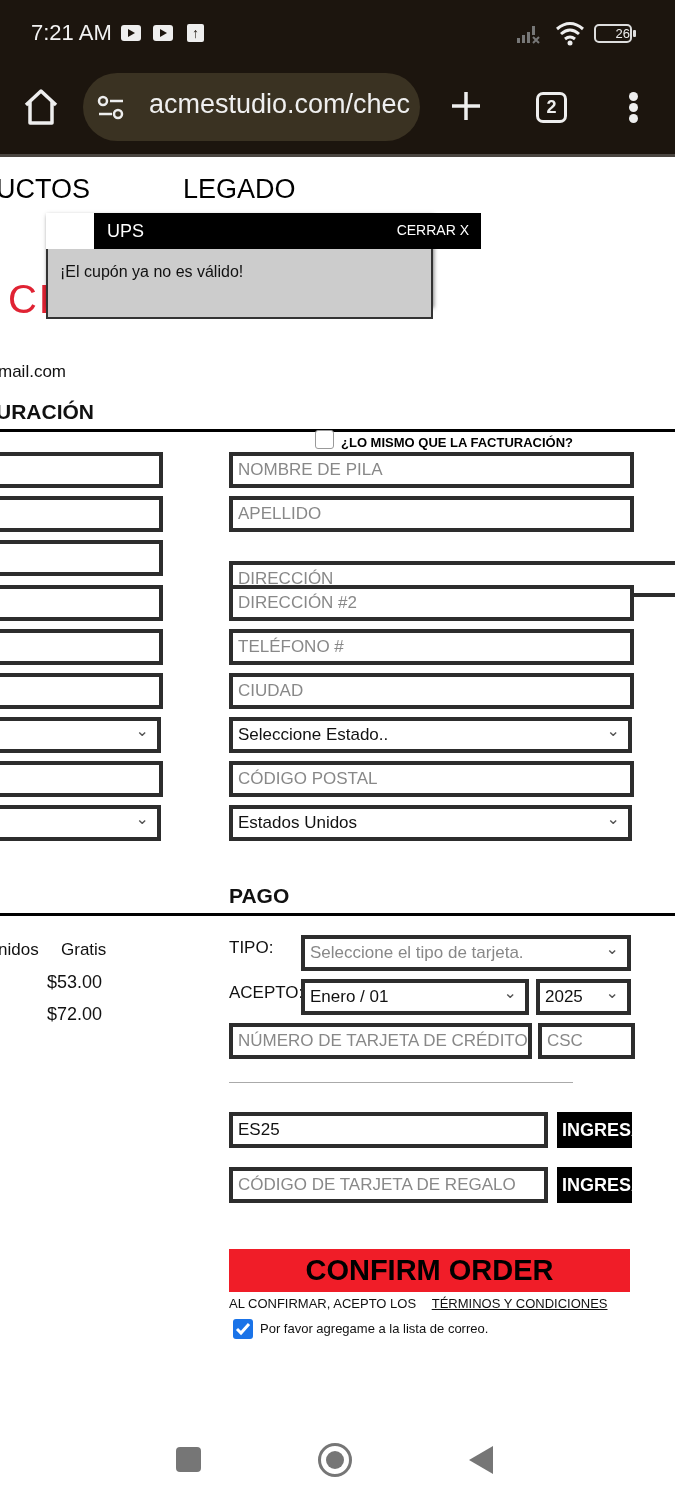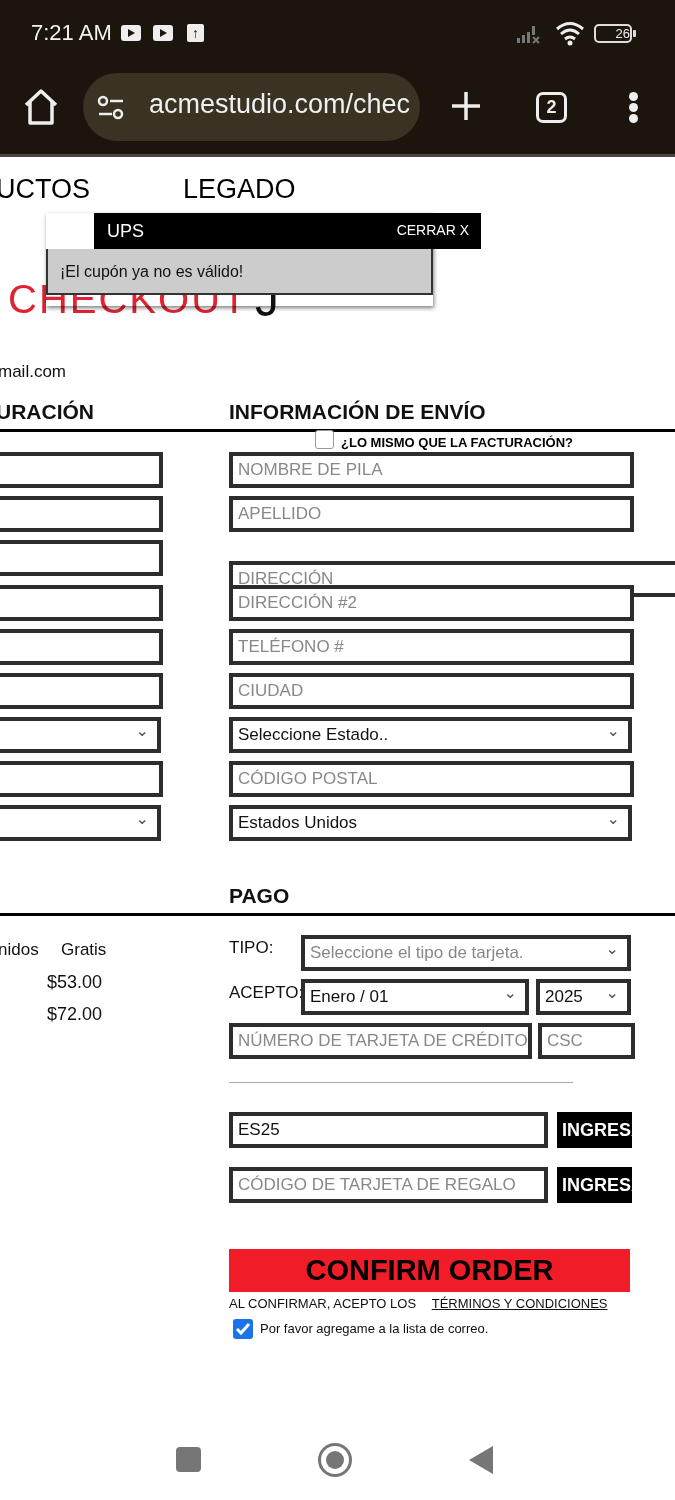--- a/index.html
+++ b/index.html
@@ -43,21 +43,21 @@
     .confirm-btn { position: absolute; left: 229px; top: 1092px; width: 401px; height: 43px; background: #f01d28; color: #000000; font-weight: bold; font-size: 29px; text-align: center; line-height: 43px; }
     .terms { position: absolute; left: 229px; top: 1139px; font-size: 13px; color: #111; }
     .terms a { color: #111; text-decoration: underline; margin-left: 12px; }
     .mail-check { position: absolute; left: 233px; top: 1162px; width: 20px; height: 20px; background: #1a73e8; border-radius: 3px; }
     .mail-label { position: absolute; left: 260px; top: 1164px; font-size: 13px; color: #111; }
 
     .popup { position: absolute; left: 46px; top: 56px; width: 387px; height: 93px; box-shadow: 1px 2px 4px rgba(0,0,0,0.5); }
     .popup-head { position: absolute; left: 0; top: 0; width: 387px; height: 36px; background: #000; margin-left: 48px; }
     .popup-title { position: absolute; left: 13px; top: 8px; color: #fff; font-size: 18px; }
     .popup-close { position: absolute; right: 12px; top: 9px; color: #fff; font-size: 14px; }
-    .popup-body { position: absolute; left: 0; top: 36px; width: 387px; height: 46px; background: #cccccc; border: 2px solid #333; border-top: none; }
+    .popup-body { position: absolute; left: 0; top: 36px; width: 387px; height: 70px; background: #cccccc; border: 2px solid #333; border-top: none; }
     .popup-msg { position: absolute; left: 12px; top: 14px; color: #111; font-size: 16px; }
 
     .navbar { position: absolute; left: 0; top: 1400px; width: 675px; height: 100px; background: #fff; }
     .nav-recents { position: absolute; left: 176px; top: 47px; width: 25px; height: 25px; background: #767676; border-radius: 4px; }
     .nav-home { position: absolute; left: 318px; top: 43px; width: 34px; height: 34px; border: 3px solid #767676; border-radius: 50%; }
     .nav-home::after { content: ""; position: absolute; left: 5px; top: 5px; width: 18px; height: 18px; background: #767676; border-radius: 50%; }
     .nav-back { position: absolute; left: 469px; top: 46px; width: 0; height: 0; border-right: 24px solid #767676; border-top: 14px solid transparent; border-bottom: 14px solid transparent; }
   </style>
 </head>
 <body>
@@ -110,21 +110,20 @@
 <div class="page">
   <span class="nav-item" style="left:-4px">UCTOS</span>
   <span class="nav-item" style="left:183px">LEGADO</span>
 
   <span class="checkout-title">CHECKOUT</span>
   <span class="checkout-j">J</span>
 
   <span class="email">mail.com</span>
 
   <span class="section-title" style="left:-4px; top:243px">URACIÓN</span>
-  <span class="section-title" style="left:229px; top:243px">INFORMACIÓN DE ENVÍO</span>
   <div class="hr" style="top:272px; width:675px"></div>
 
   <span class="same-check"></span>
   <span class="same-label">¿LO MISMO QUE LA FACTURACIÓN?</span>
 
   <div class="field" style="left:-10px; top:295px; width:173px"></div>
   <div class="field" style="left:-10px; top:339px; width:173px"></div>
   <div class="field" style="left:-10px; top:383px; width:173px"></div>
   <div class="field" style="left:-10px; top:428px; width:173px"></div>
   <div class="field" style="left:-10px; top:472px; width:173px"></div>

